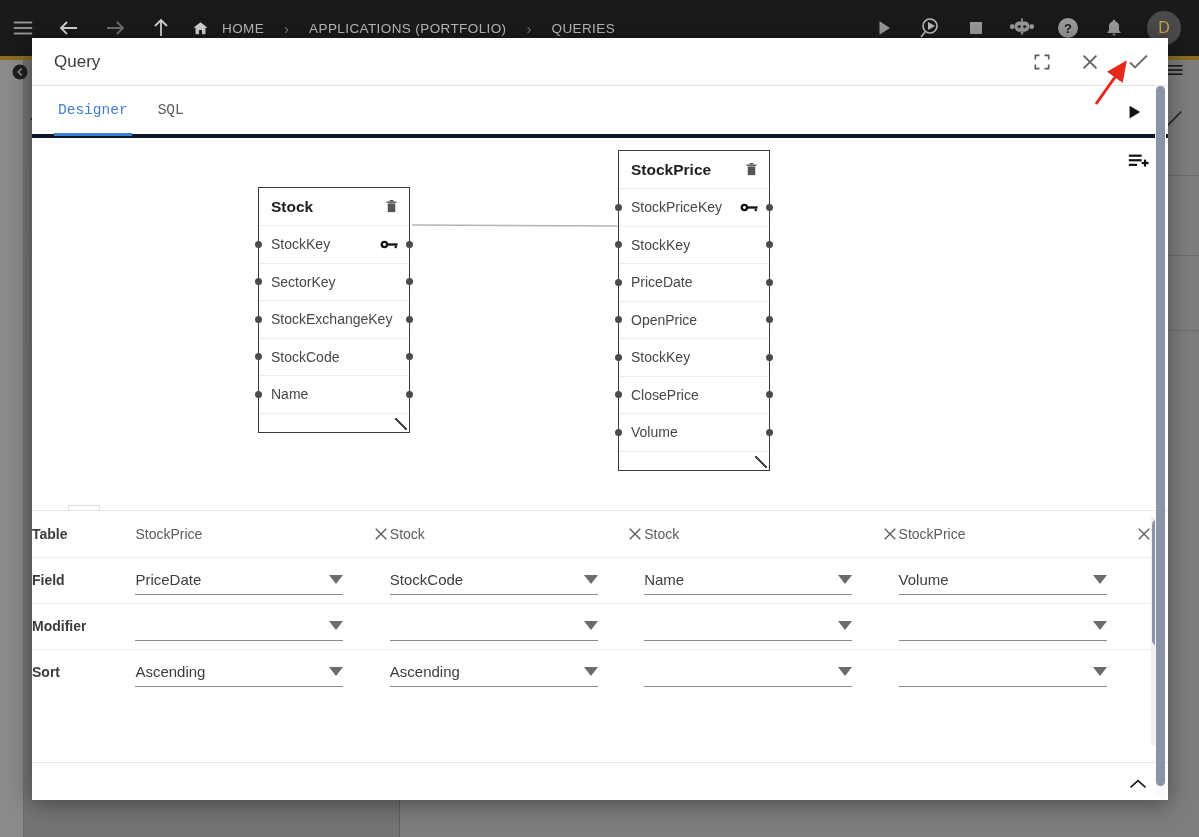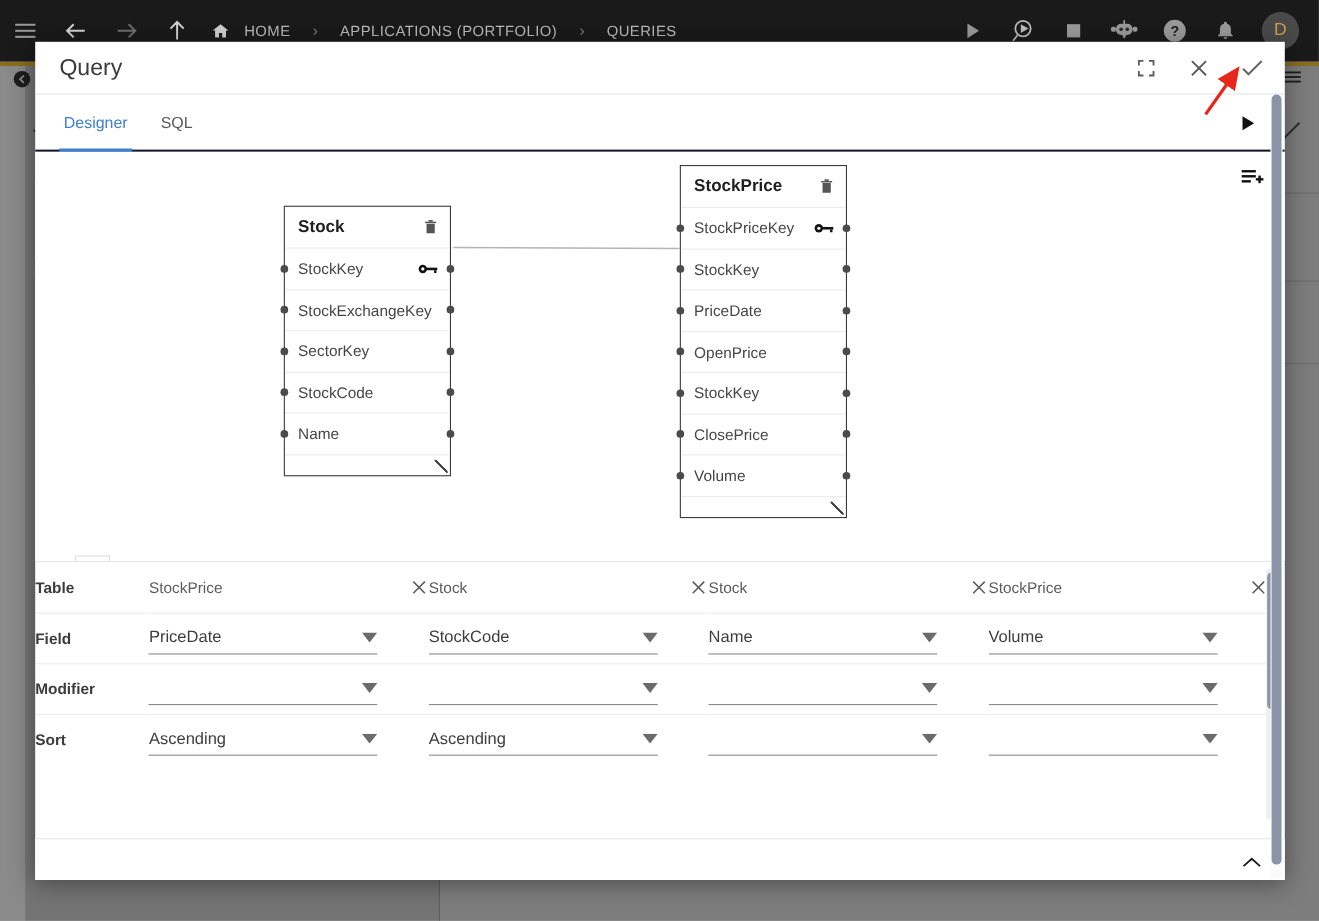--- a/index.html
+++ b/index.html
@@ -59,28 +59,28 @@
   
   .modal {
     position: absolute; left: 32px; top: 38px; width: 1136px; height: 762px;
     background: #fff; box-shadow: 0 4px 22px rgba(0,0,0,.40);
     overflow: hidden;
   }
   .modal-header {
     height: 48px; display: flex; align-items: center;
     border-bottom: 1px solid #e3e3e3; padding: 0 6px 0 22px;
   }
-  .modal-title { font-size: 21px; color: #3b3b3b; }
+  .modal-title { font-size: 17px; color: #3b3b3b; }
   .modal-header-actions { margin-left: auto; display: flex; align-items: center; }
   .hdr-btn {
     width: 48px; height: 46px; display: flex; align-items: center;
     justify-content: center; color: #5c5c5c; cursor: pointer;
   }
 
-  .tabs-row { height: 52px; display: flex; border-bottom: 2px solid #0f172a; position: relative; }
+  .tabs-row { height: 52px; display: flex; align-items: center; border-bottom: 4px solid #0f172a; position: relative; font-family: Liberation Mono, monospace; }
   .tab {
     font-size: 14.5px; color: #5a5a5a; padding: 0 4px; margin-left: 22px;
     height: 52px; display: flex; align-items: center; position: relative; cursor: pointer;
   }
   .tab.active { color: #3f7fd0; }
   .tab.active::after {
     content: ""; position: absolute; left: 0; right: 0; bottom: 0;
     height: 3px; background: #3f7fd0;
   }
   .tab-run {
@@ -372,26 +372,26 @@
               <circle cx="6" cy="8" r="5.2"></circle>
               <circle cx="6" cy="8" r="2" fill="#fff"></circle>
               <rect x="10" y="6.4" width="14" height="3.2"></rect>
               <rect x="20" y="9.6" width="3" height="3.4"></rect>
             </svg>
         </span>
         <span class="port r"></span>
       </div>
       <div class="entity-row">
         <span class="port l"></span>
+        <span>SectorKey</span>
+        <span class="port r"></span>
+      </div>
+      <div class="entity-row">
+        <span class="port l"></span>
         <span>StockExchangeKey</span>
-        <span class="port r"></span>
-      </div>
-      <div class="entity-row">
-        <span class="port l"></span>
-        <span>SectorKey</span>
         <span class="port r"></span>
       </div>
       <div class="entity-row">
         <span class="port l"></span>
         <span>StockCode</span>
         <span class="port r"></span>
       </div>
       <div class="entity-row">
         <span class="port l"></span>
         <span>Name</span>

